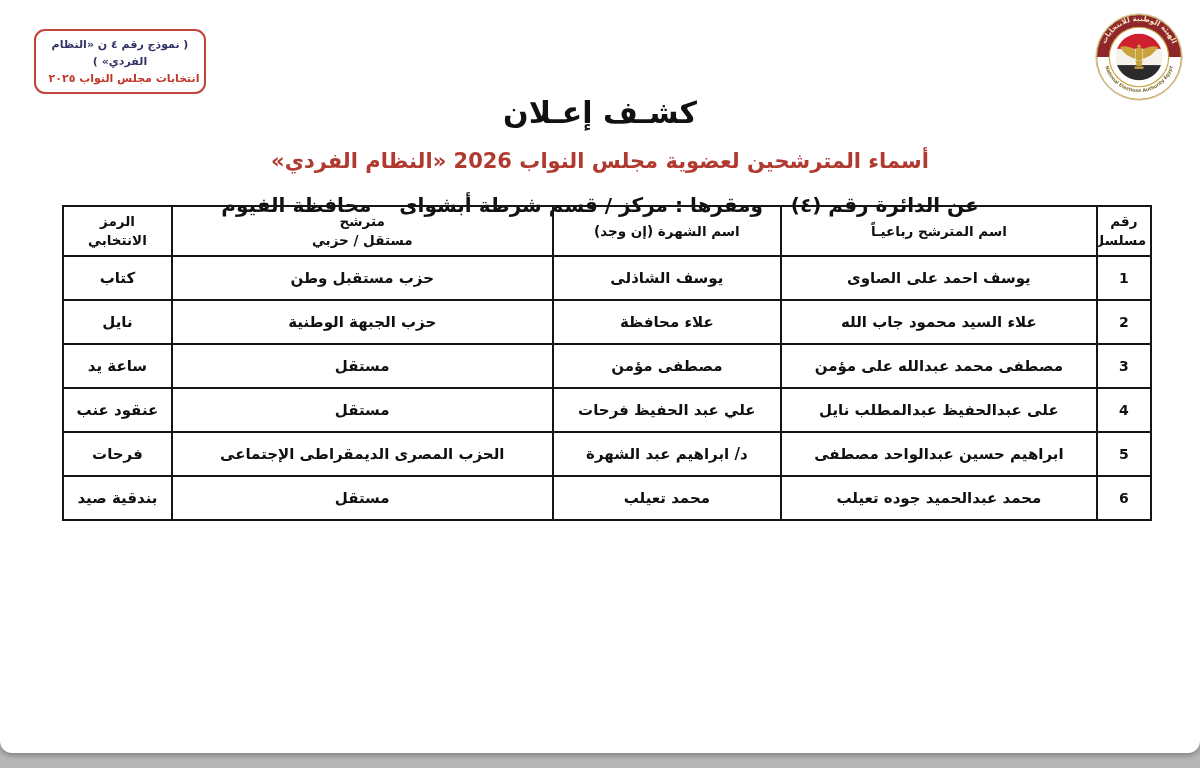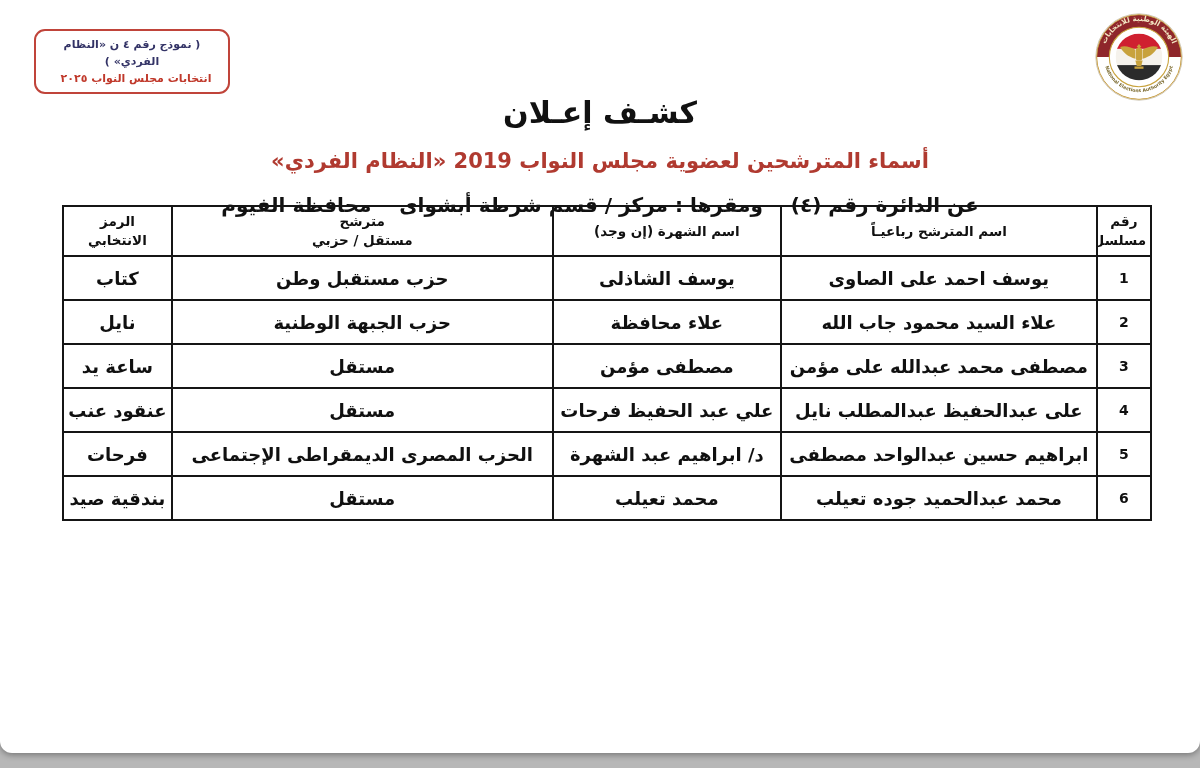--- a/index.html
+++ b/index.html
@@ -13,42 +13,42 @@
   .page{
     position:absolute;left:0;top:0;width:1200px;height:753px;
     background:#ffffff;
     border-radius:0 0 12px 12px;
     box-shadow:0 2px 6px rgba(0,0,0,.35);
     direction:rtl;
   }
   .form-box{
     position:absolute;left:34px;top:29px;width:162px;
     border:2px solid #c0443a;border-radius:11px;
-    padding:5px 15px;
+    padding:5px 3px;
     text-align:center;font-weight:bold;font-size:11px;line-height:1.55;
     direction:rtl;
   }
   .form-box .l1{color:#333366;}
   .form-box .l2{color:#c0392b;margin-left:8px;}
   .seal{position:absolute;left:1094px;top:12px;width:90px;height:90px;}
   .center-line{position:absolute;left:0;width:100%;text-align:center;color:#111;font-weight:bold;margin-top:31px;}
   .title{top:64px;font-size:30px;letter-spacing:1px;}
   .subtitle{top:118px;font-size:21px;color:#b03a30;}
   .district{top:162px;font-size:20px;white-space:pre;}
   .table-wrap{position:absolute;left:62px;top:205px;width:1090px;}
   table{width:100%;border-collapse:collapse;table-layout:fixed;direction:rtl;}
   th,td{
     border:2px solid #151515;
     text-align:center;vertical-align:middle;
     font-weight:bold;color:#101010;
     padding:2px 4px;
     overflow:hidden;
   }
   th{height:44px;font-size:13.5px;white-space:pre-line;line-height:1.4;}
-  td{height:38px;font-size:18px;}
+  td{height:38px;font-size:15px;}
   td.serial{font-size:14px;}
 </style>
 </head>
 <body>
 
 <div class="page">
 
   <div class="form-box">
     <div class="l1">( نموذج رقم ٤ ن «النظام الفردي» )</div>
     <div class="l2">انتخابات مجلس النواب ٢٠٢٥</div>
@@ -84,21 +84,21 @@
       <text font-size="8" font-weight="bold" fill="#f3e7c3" font-family="DejaVu Sans, sans-serif">
         <textPath href="#arcT" startOffset="50%" text-anchor="middle">الهيئة الوطنية للانتخابات</textPath>
       </text>
       <text font-size="5.2" font-weight="bold" fill="#7c6b30" font-family="DejaVu Sans, sans-serif">
         <textPath href="#arcB" startOffset="50%" text-anchor="middle">National Elections Authority Egypt</textPath>
       </text>
     </svg>
   </div>
 
   <div class="center-line title">كشـف إعـلان</div>
-  <div class="center-line subtitle">أسماء المترشحين لعضوية مجلس النواب 2019 «النظام الفردي»</div>
+  <div class="center-line subtitle">أسماء المترشحين لعضوية مجلس النواب 2026 «النظام الفردي»</div>
   <div class="center-line district">عن الدائرة رقم (٤)    ومقرها : مركز / قسم شرطة أبشواى    محافظة الفيوم</div>
 
   <div class="table-wrap">
     <table>
       <colgroup>
         <col style="width:5%">
         <col style="width:29%">
         <col style="width:21%">
         <col style="width:35%">
         <col style="width:10%">

